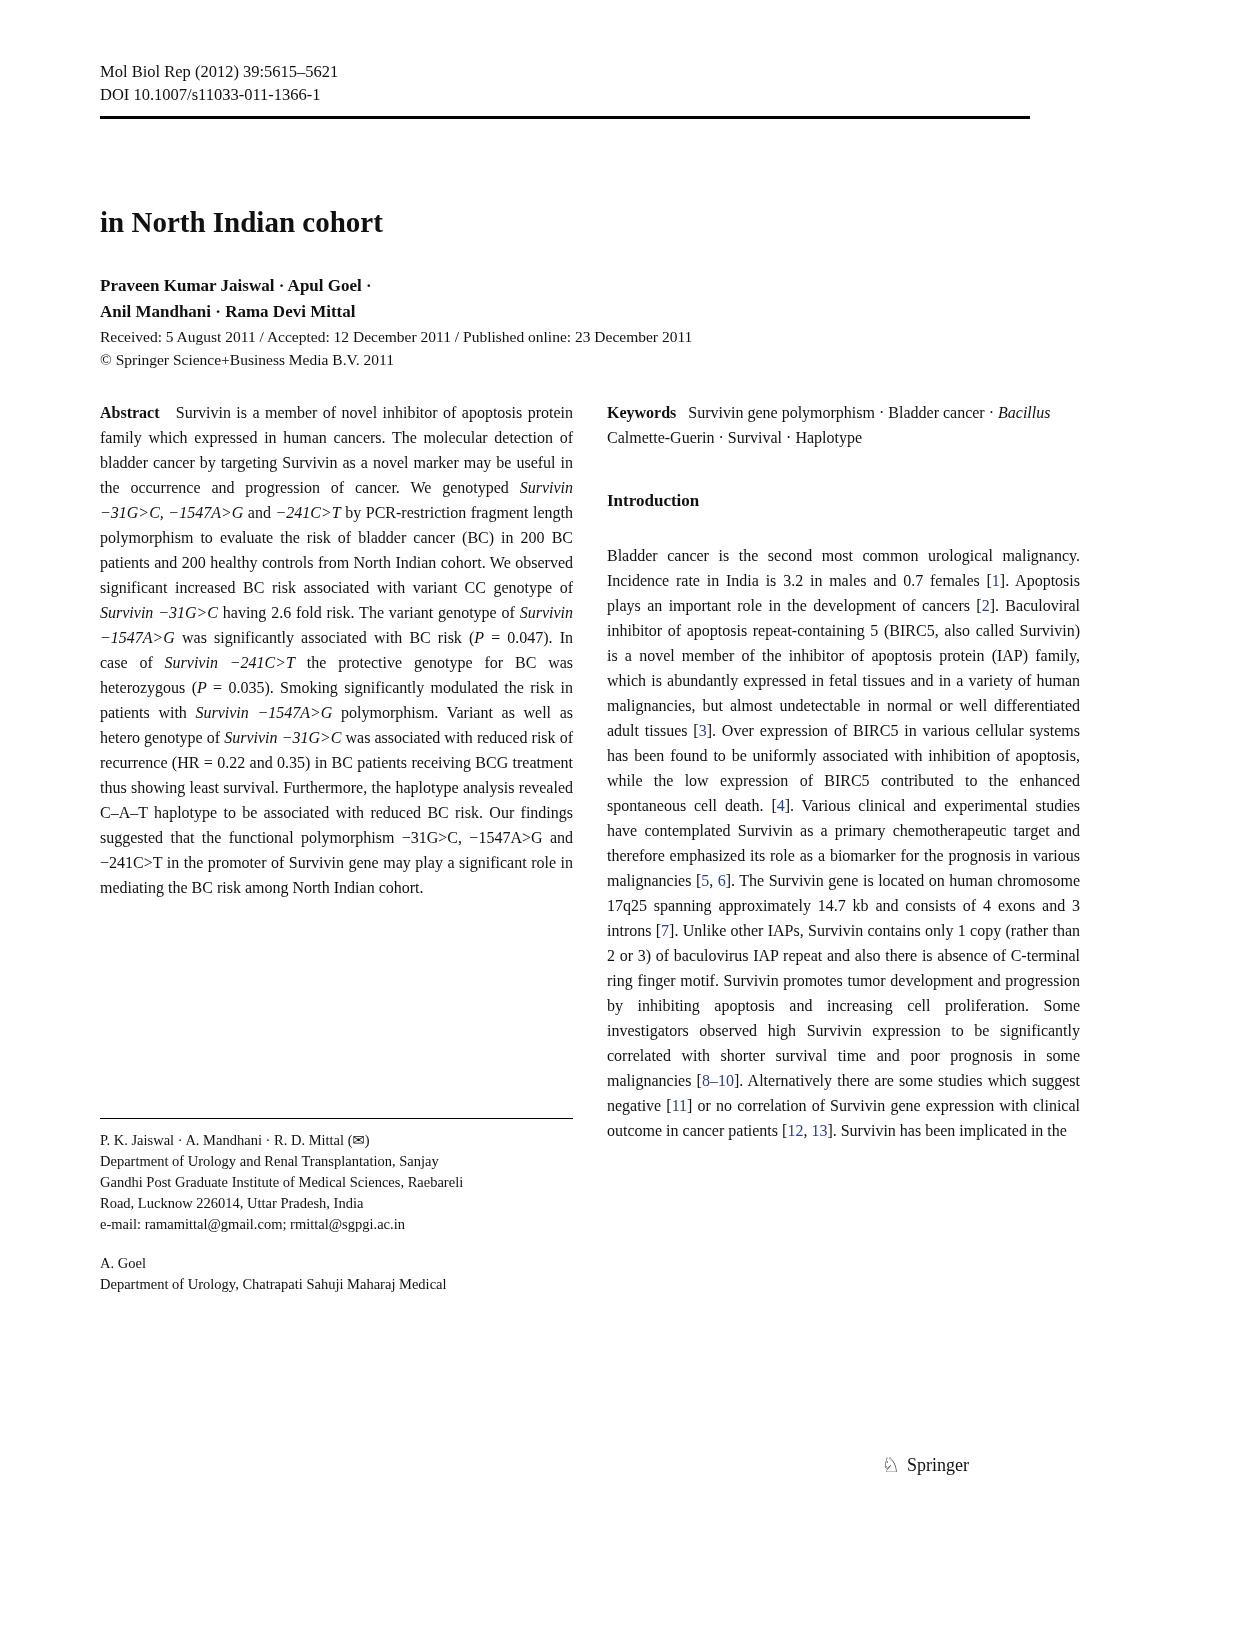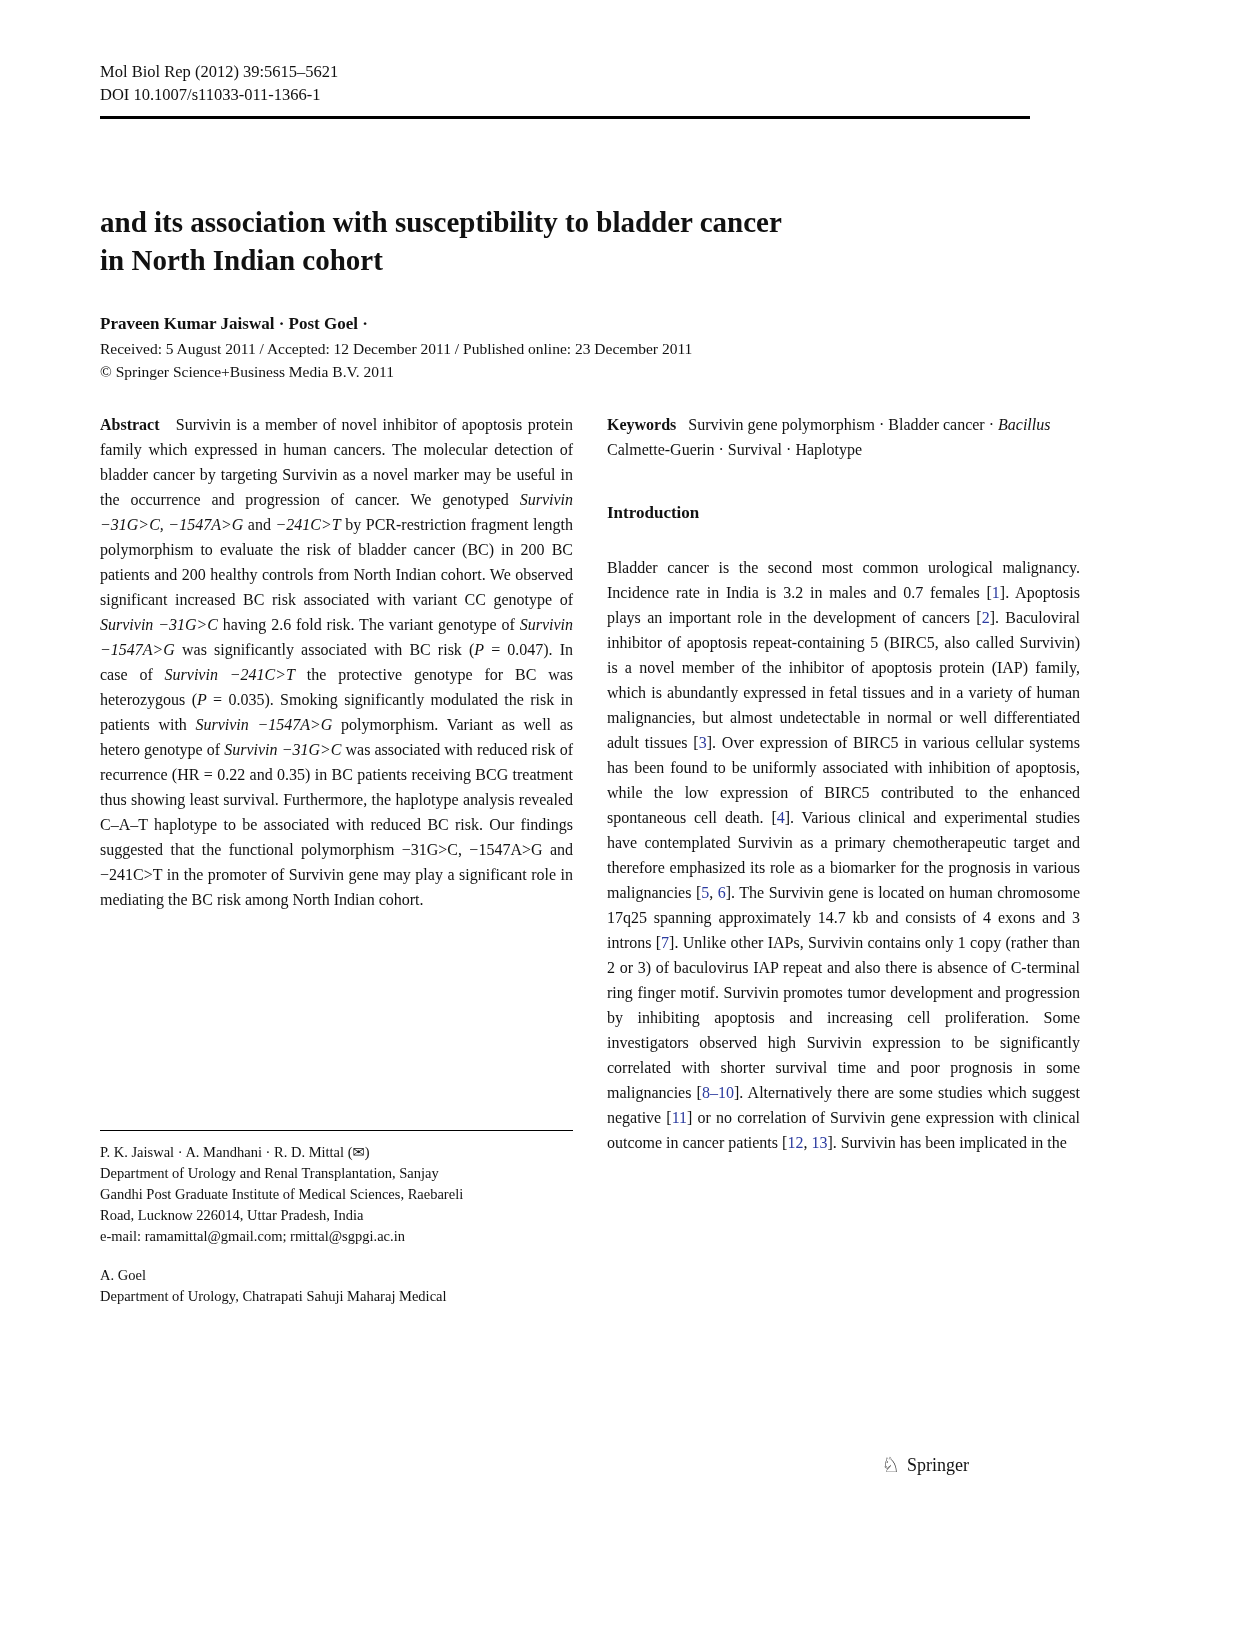--- a/index.html
+++ b/index.html
@@ -40,26 +40,26 @@
 
 <div class="page">
 
   <div class="head">
     <div class="head-line">Mol Biol Rep (2012) 39:5615–5621</div>
     <div class="head-line">DOI 10.1007/s11033-011-1366-1</div>
   </div>
   <div class="head-rule"></div>
 
   <h1 class="title">
-    <span class="title-line">and its association with susceptibility to bladder cancer</span>
     <span class="title-line">in North Indian cohort</span>
   </h1>
 
   <div class="authors">
-    <div>Praveen Kumar Jaiswal · Post Goel ·</div>
+    <div>Praveen Kumar Jaiswal · Apul Goel ·</div>
+    <div>Anil Mandhani · Rama Devi Mittal</div>
   </div>
 
   <div class="received">
     <div>Received: 5 August 2011 / Accepted: 12 December 2011 / Published online: 23 December 2011</div>
     <div>© Springer Science+Business Media B.V. 2011</div>
   </div>
 
   <div class="columns">
 
     <div class="col left">

